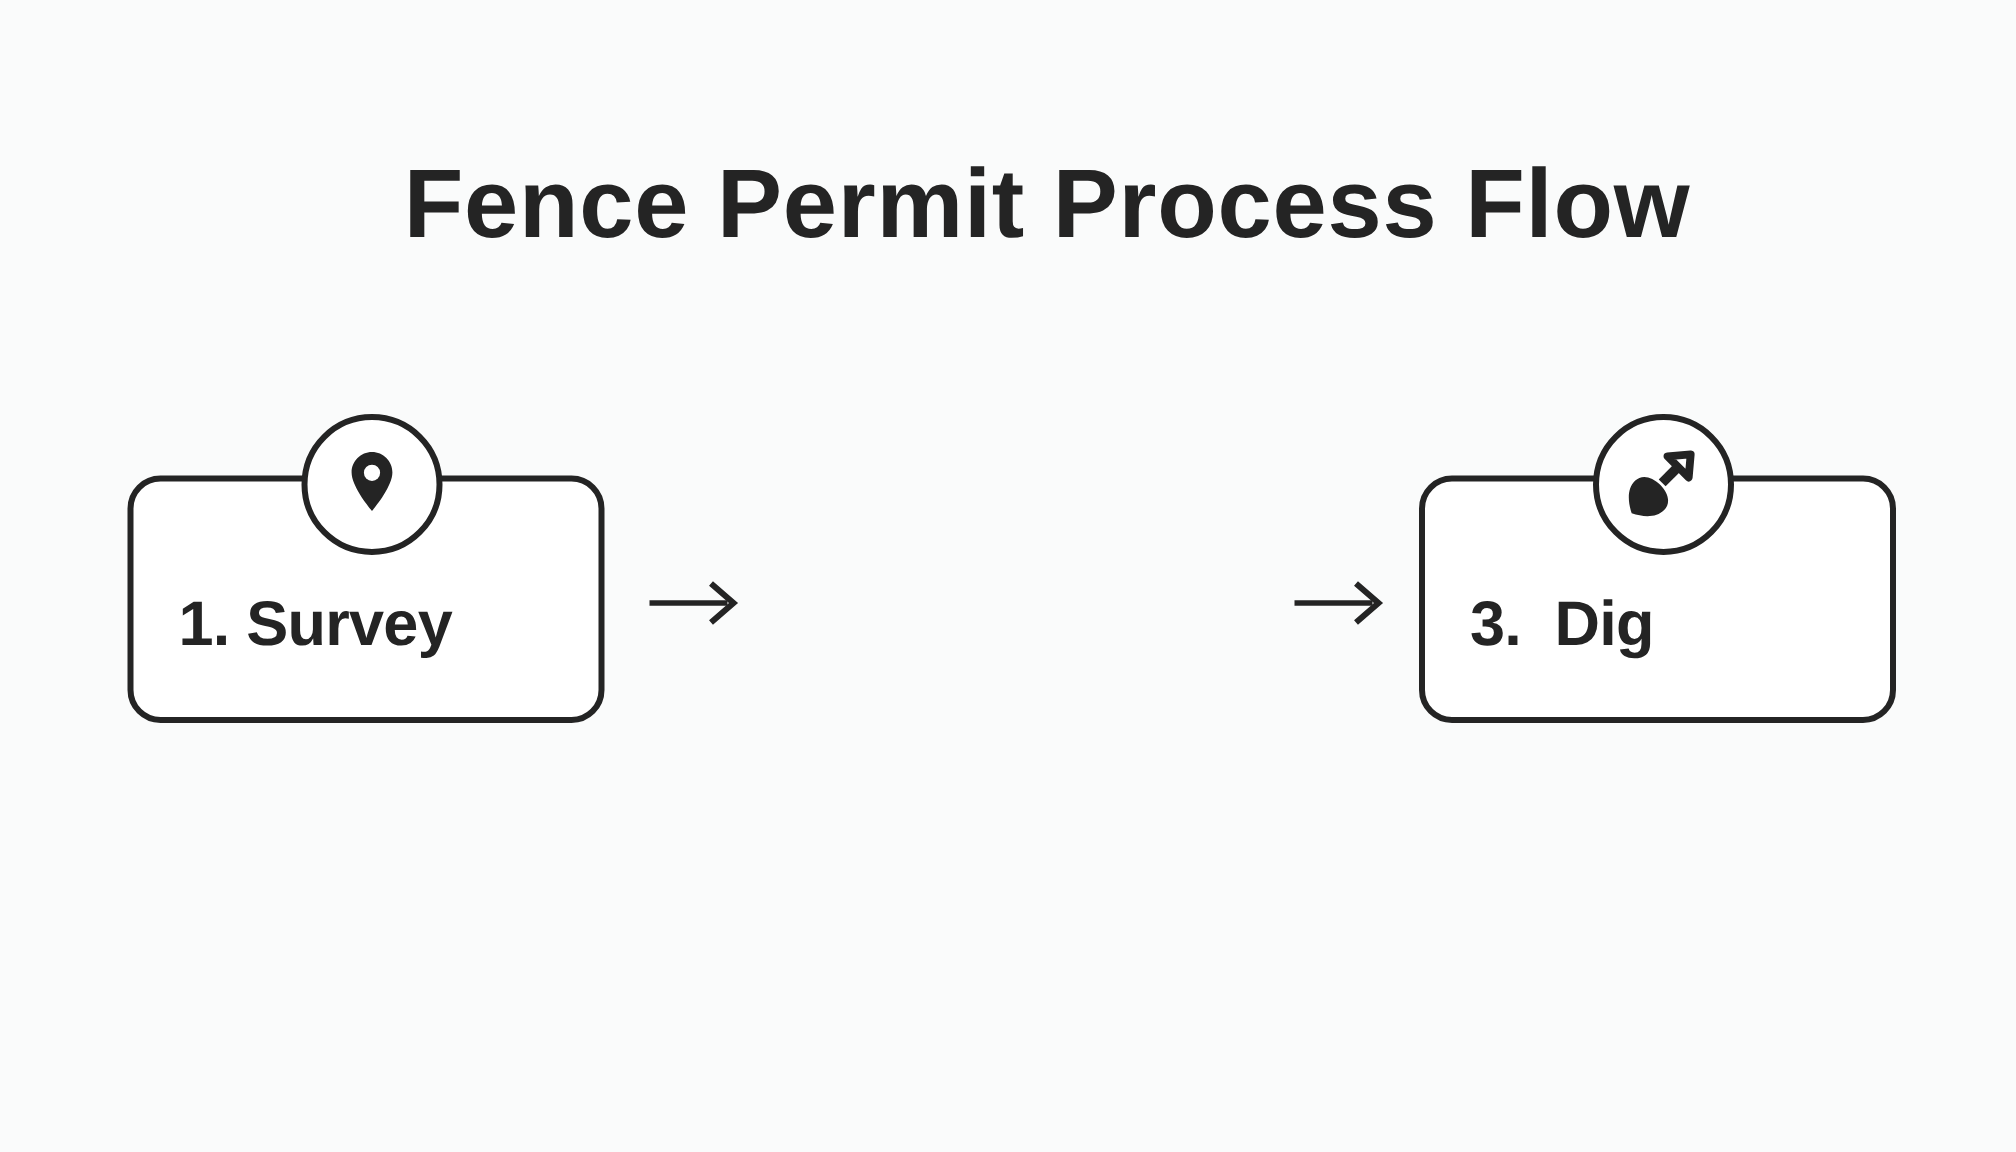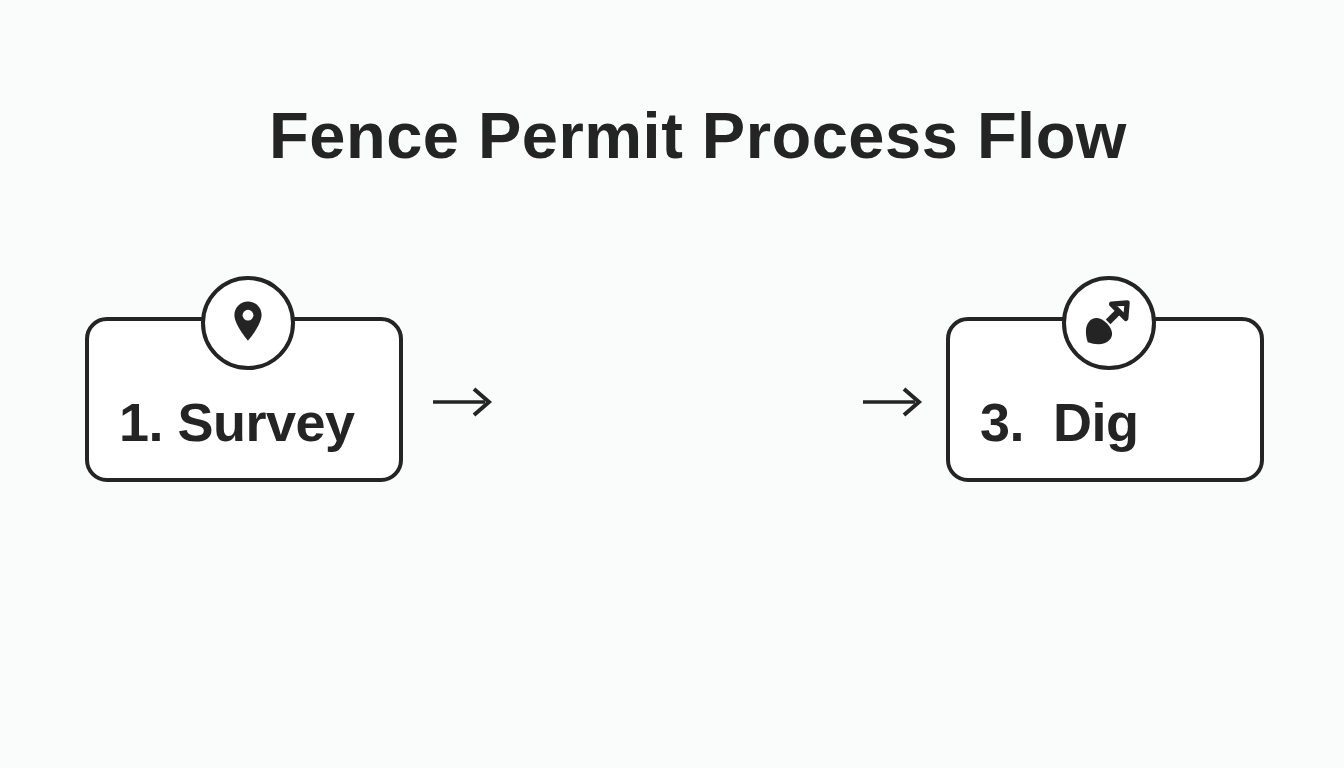--- a/index.html
+++ b/index.html
@@ -53,21 +53,21 @@
     border:4px solid var(--ink);
     border-radius:50%;
     display:flex;
     align-items:center;
     justify-content:center;
   }
   .step-label{
     position:absolute;
     left:30px;
     top:72px;
-    font-size:54px;
+    font-size:42px;
     font-weight:700;
     line-height:1.1;
     letter-spacing:-0.5px;
     color:var(--ink);
     white-space:pre;
   }
   .connector{
     position:absolute;
     top:382px;
     width:62px;

